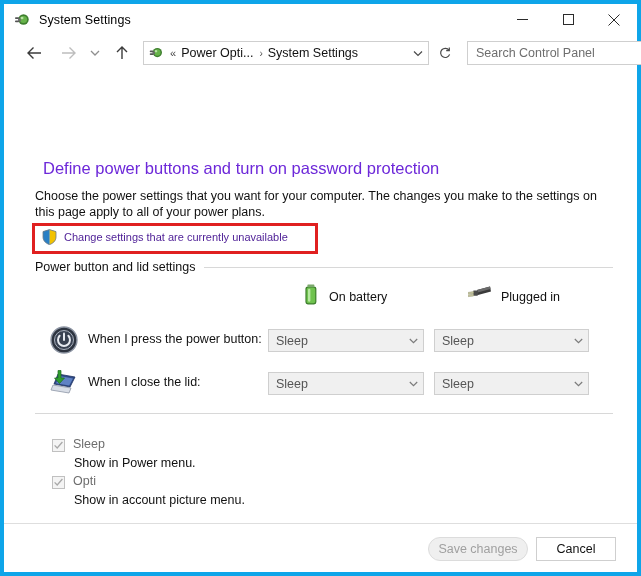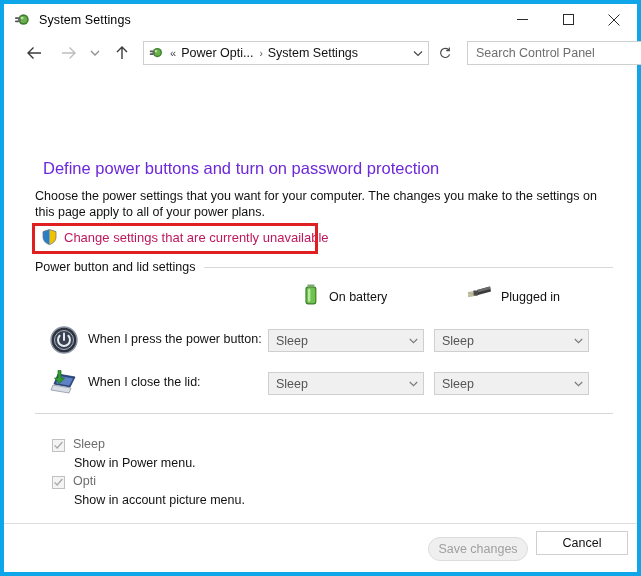--- a/index.html
+++ b/index.html
@@ -218,22 +218,22 @@
     display: flex;
     align-items: center;
   }
   .shield-icon {
     width: 15px; height: 16px;
     position: relative;
     flex: 0 0 auto;
   }
   .uac-link {
     margin-left: 7px;
-    font-size: 13px;
-    color: #be185d;
+    font-size: 11px;
+    color: #4c1d95;
     text-decoration: none;
     white-space: nowrap;
   }
 
   
   .section {
     position: absolute;
     left: 31px;
     width: 578px;
     display: flex;
@@ -395,21 +395,21 @@
     cursor: default;
     padding: 0;
   }
   .btn.disabled {
     background: #efefef;
     color: #a0a0a0;
     border-color: #dcdcdc;
     border-radius: 12px;
   }
   #btn-save { left: 424px; top: 13px; width: 100px; }
-  #btn-cancel { left: 532px; top: 7px; width: 92px; }
+  #btn-cancel { left: 532px; top: 13px; width: 80px; }
 </style>
 </head>
 <body>
 
 <div class="window">
 
   <div class="titlebar">
     <span class="title-icon">
       <svg width="18" height="18" viewBox="0 0 18 18">
         <ellipse cx="10.5" cy="8.5" rx="5.2" ry="5.2" fill="#3f7f2f"></ellipse>

